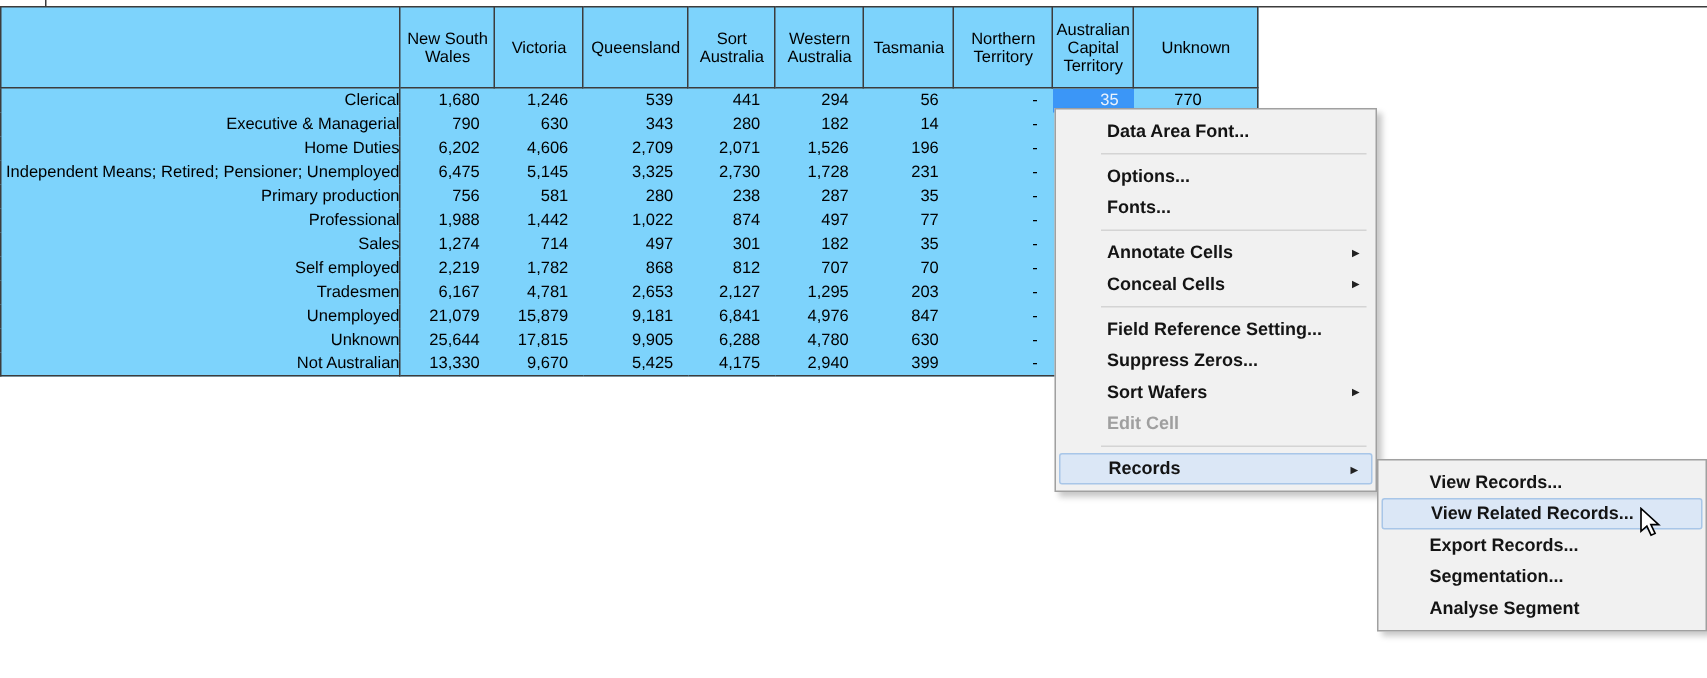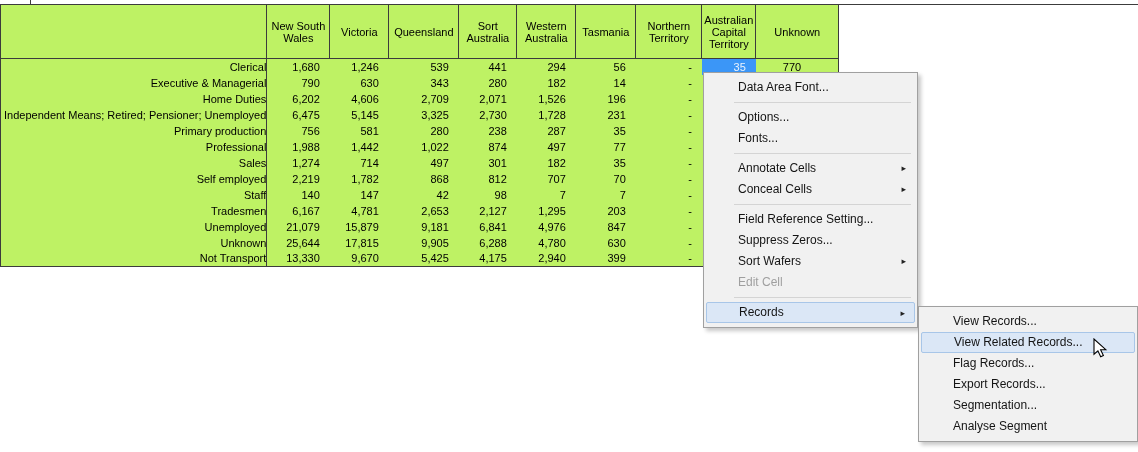--- a/index.html
+++ b/index.html
@@ -2,31 +2,31 @@
 <html style="--selection-bg: #3b96f7; --selection-text: #eaf2fd; --menu-highlight-bg: #dbe7f6; --menu-highlight-border: #a8c6e8; --table-border: #3c3c3c;"><head>
 <meta charset="utf-8">
 <style>
   *{margin:0;padding:0;box-sizing:border-box;}
   html,body{width:1138px;height:452px;}
   body{font-family:"Liberation Sans",sans-serif;background:#ffffff;position:relative;overflow:hidden;}
 
   .topline{position:absolute;left:0;top:4px;width:1138px;height:1px;background:var(--table-border,#3c3c3c);}
   .tick{position:absolute;left:30px;top:0;width:1px;height:4px;background:var(--table-border,#3c3c3c);}
 
-  table.crosstab{position:absolute;left:0;top:4px;border-collapse:collapse;table-layout:fixed;font-size:11px;color:#000;background:#bef264;}
+  table.crosstab{position:absolute;left:0;top:4px;border-collapse:collapse;table-layout:fixed;font-size:11px;color:#000;background:#7dd3fc;}
   .crosstab th{font-weight:400;font-size:11px;text-align:center;vertical-align:middle;border:1px solid var(--table-border,#3c3c3c);height:54px;padding:1px 2px;line-height:12px;overflow:hidden;}
   .crosstab th.corner{border-left:1px solid var(--table-border,#3c3c3c);}
   .crosstab td{height:16px;white-space:nowrap;overflow:hidden;vertical-align:middle;}
   .crosstab td.rowlabel{padding-left:3px;border-left:1px solid var(--table-border,#3c3c3c);border-right:1px solid var(--table-border,#3c3c3c);text-align:right;}
   .crosstab td.cell{text-align:right;padding-right:10px;}
   .crosstab td.cell:last-child{border-right:1px solid var(--table-border,#3c3c3c);text-align:center;}
   .crosstab tr:last-child td{border-bottom:1px solid var(--table-border,#3c3c3c);}
   .crosstab td.selected{background:var(--selection-bg,#3b96f7);color:var(--selection-text,#eaf2fd);}
 
-  .menu{position:absolute;background:#f1f1f1;border:1px solid #a0a0a0;box-shadow:3px 3px 4px rgba(0,0,0,.22);padding:4px 0;font-size:12px;color:#141414;}
+  .menu{position:absolute;background:#f1f1f1;border:1px solid #a0a0a0;box-shadow:3px 3px 4px rgba(0,0,0,.22);padding:4px 0;font-size:12px;color:#141414;font-weight:bold;}
   #context-menu{left:703px;top:72px;width:215px;z-index:10;}
   #records-submenu{left:918px;top:306px;width:220px;z-index:11;}
   .mitem{position:relative;height:21px;line-height:20px;padding-left:32px;padding-right:20px;margin:0 2px;white-space:nowrap;cursor:default;}
   .mitem.hilite{background:var(--menu-highlight-bg,#dbe7f6);border:1px solid var(--menu-highlight-border,#a8c6e8);border-radius:2px;line-height:18px;}
   .mitem.disabled{color:#9f9f9f;}
   .marrow{position:absolute;right:9px;top:0;font-size:9px;line-height:20px;color:#222;}
   .msep{height:1px;background:#d4d4d4;margin:4px 6px 4px 30px;}
 
   #cursor{position:absolute;left:1093px;top:338px;z-index:20;}
 </style>
@@ -154,32 +154,20 @@
         <td class="cell">1,782</td>
         <td class="cell">868</td>
         <td class="cell">812</td>
         <td class="cell">707</td>
         <td class="cell">70</td>
         <td class="cell">-</td>
         <td class="cell"></td>
         <td class="cell"></td>
       </tr>
       <tr>
-        <td class="rowlabel">Staff</td>
-        <td class="cell">140</td>
-        <td class="cell">147</td>
-        <td class="cell">42</td>
-        <td class="cell">98</td>
-        <td class="cell">7</td>
-        <td class="cell">7</td>
-        <td class="cell">-</td>
-        <td class="cell"></td>
-        <td class="cell"></td>
-      </tr>
-      <tr>
         <td class="rowlabel">Tradesmen</td>
         <td class="cell">6,167</td>
         <td class="cell">4,781</td>
         <td class="cell">2,653</td>
         <td class="cell">2,127</td>
         <td class="cell">1,295</td>
         <td class="cell">203</td>
         <td class="cell">-</td>
         <td class="cell"></td>
         <td class="cell"></td>
@@ -202,21 +190,21 @@
         <td class="cell">17,815</td>
         <td class="cell">9,905</td>
         <td class="cell">6,288</td>
         <td class="cell">4,780</td>
         <td class="cell">630</td>
         <td class="cell">-</td>
         <td class="cell"></td>
         <td class="cell"></td>
       </tr>
       <tr>
-        <td class="rowlabel">Not Transport</td>
+        <td class="rowlabel">Not Australian</td>
         <td class="cell">13,330</td>
         <td class="cell">9,670</td>
         <td class="cell">5,425</td>
         <td class="cell">4,175</td>
         <td class="cell">2,940</td>
         <td class="cell">399</td>
         <td class="cell">-</td>
         <td class="cell"></td>
         <td class="cell"></td>
       </tr>
@@ -235,21 +223,20 @@
     <div class="mitem"><span>Field Reference Setting...</span></div>
     <div class="mitem"><span>Suppress Zeros...</span></div>
     <div class="mitem"><span>Sort Wafers</span><span class="marrow">▸</span></div>
     <div class="mitem disabled"><span>Edit Cell</span></div>
     <div class="msep"></div>
     <div class="mitem hilite"><span>Records</span><span class="marrow">▸</span></div>
   </div>
 <div class="menu" id="records-submenu">
     <div class="mitem"><span>View Records...</span></div>
     <div class="mitem hilite"><span>View Related Records...</span></div>
-    <div class="mitem"><span>Flag Records...</span></div>
     <div class="mitem"><span>Export Records...</span></div>
     <div class="mitem"><span>Segmentation...</span></div>
     <div class="mitem"><span>Analyse Segment</span></div>
   </div>
 
 <svg id="cursor" width="16" height="22" viewBox="0 0 16 22">
   <path d="M1,1 L1,16.2 L4.9,12.8 L7.7,18.8 L10.4,17.6 L7.6,11.7 L12.8,11.7 Z" fill="#ffffff" stroke="#000000" stroke-width="1.1"></path>
 </svg>
 
 </body></html>

